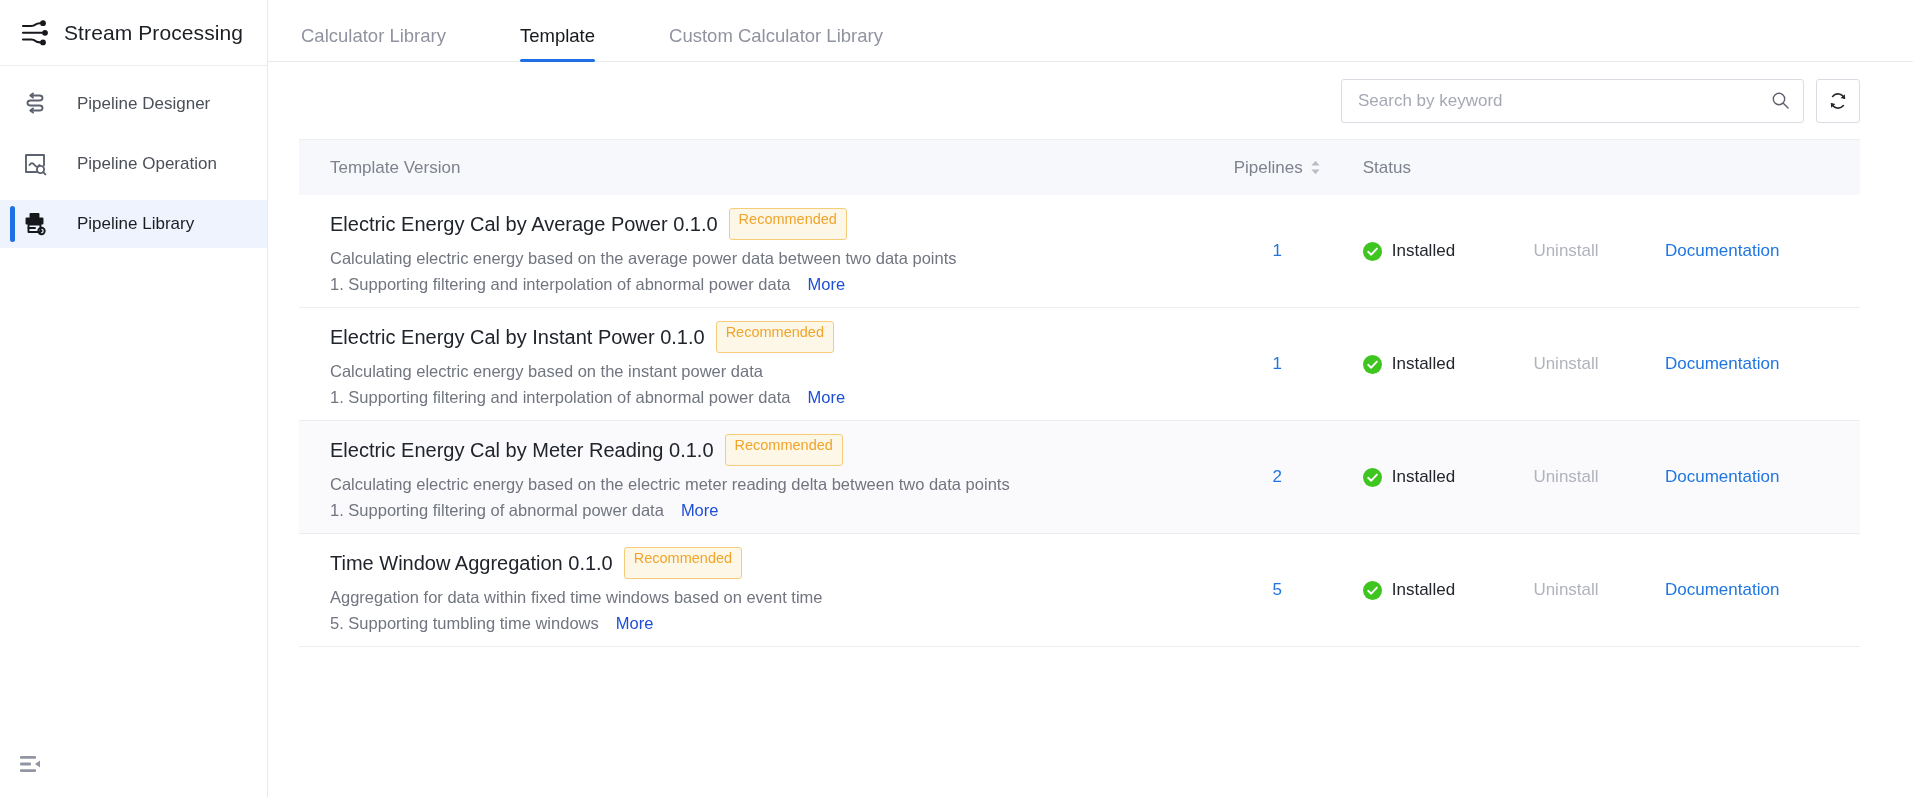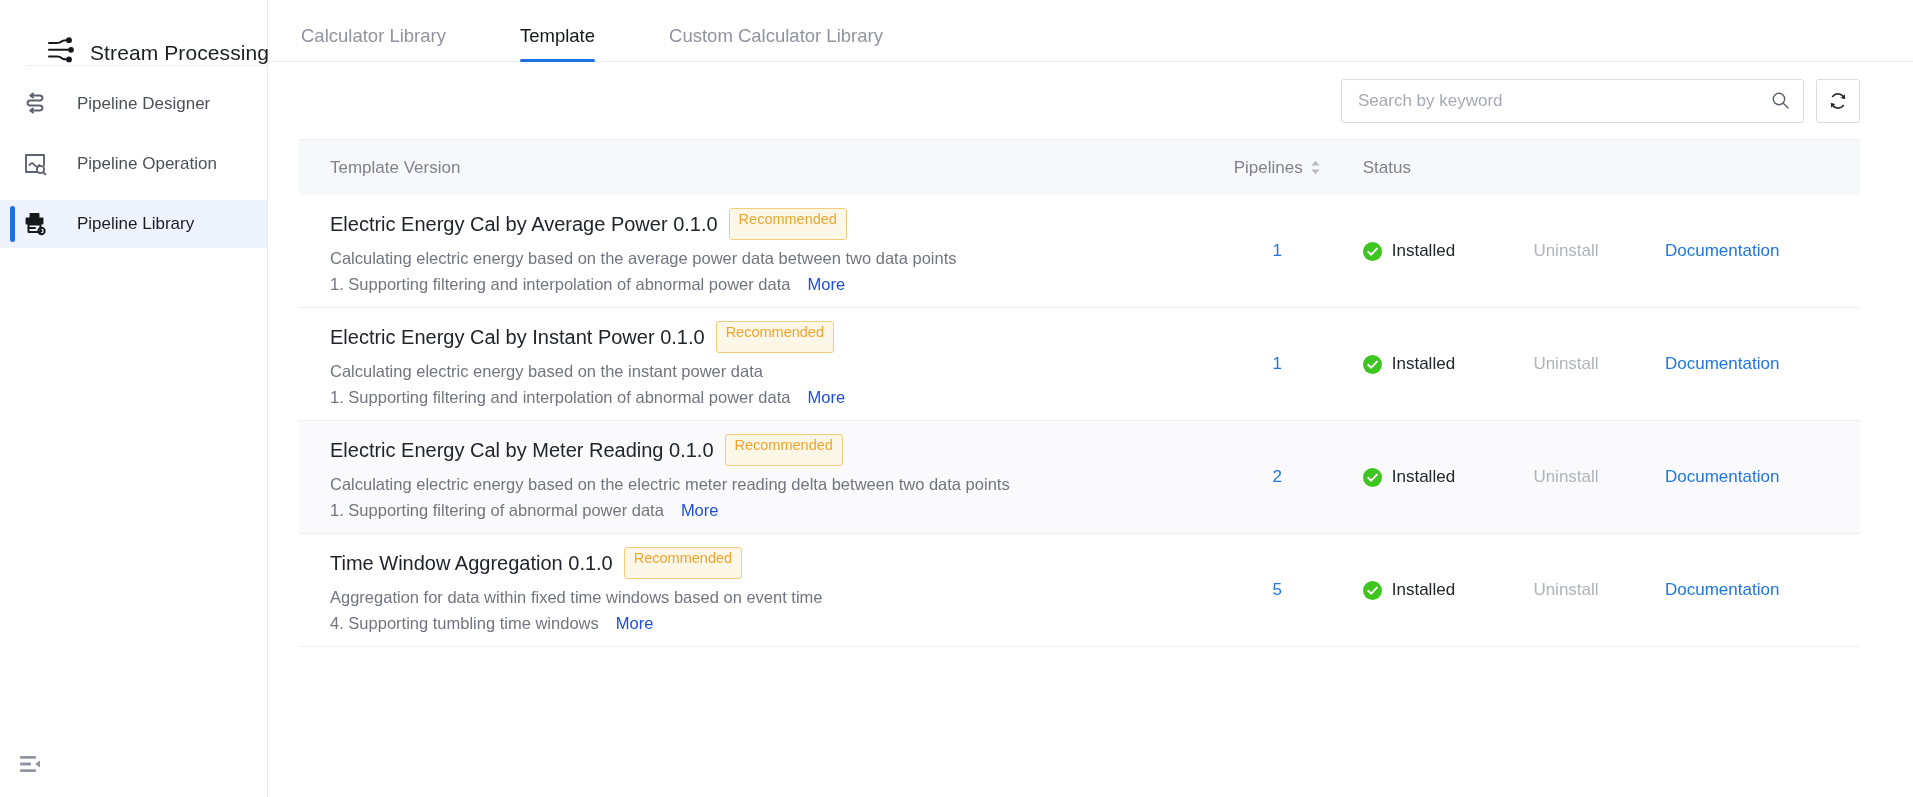--- a/index.html
+++ b/index.html
@@ -26,25 +26,24 @@
     height: 797px;
     background: #ffffff;
     border-right: 1px solid #e8e8ef;
     display: flex;
     flex-direction: column;
     position: relative;
   }
   .brand {
     height: 66px;
     display: flex;
-    align-items: flex-end;
+    align-items: center;
     gap: 14px;
     padding-left: 20px;
     border-bottom: 1px solid #eceef3;
-    margin-left: 26px;
   }
   .brand-icon { width: 30px; height: 30px; display: block; flex: 0 0 30px; }
   .brand-title {
     font-size: 21px;
     color: #1c1f23;
     letter-spacing: 0.1px;
     white-space: nowrap;
   }
   .nav { padding-top: 14px; flex: 1; }
   .nav-item {
@@ -453,21 +452,21 @@
       </div>
 
       <div class="row">
         <div class="cell-name">
           <div class="title-line">
             <span class="tmpl-title">Time Window Aggregation 0.1.0</span>
             <span class="badge">Recommended</span>
           </div>
           <div class="tmpl-desc">Aggregation for data within fixed time windows based on event time</div>
           <div class="tmpl-feat">
-            <span>4. Supporting tumbling time windows</span><span class="more-link">More</span>
+            <span>5. Supporting tumbling time windows</span><span class="more-link">More</span>
           </div>
         </div>
         <div class="cell-pipes">5</div>
         <div class="cell-status">
           <svg class="status-dot" viewBox="0 0 19 19">
             <circle cx="9.5" cy="9.5" r="9.5" fill="#3fc51f"></circle>
             <path d="M5.2 9.8 L8.2 12.7 L13.9 6.6" fill="none" stroke="#ffffff" stroke-width="1.9" stroke-linecap="round" stroke-linejoin="round"></path>
           </svg>
           <span>Installed</span>
         </div>

